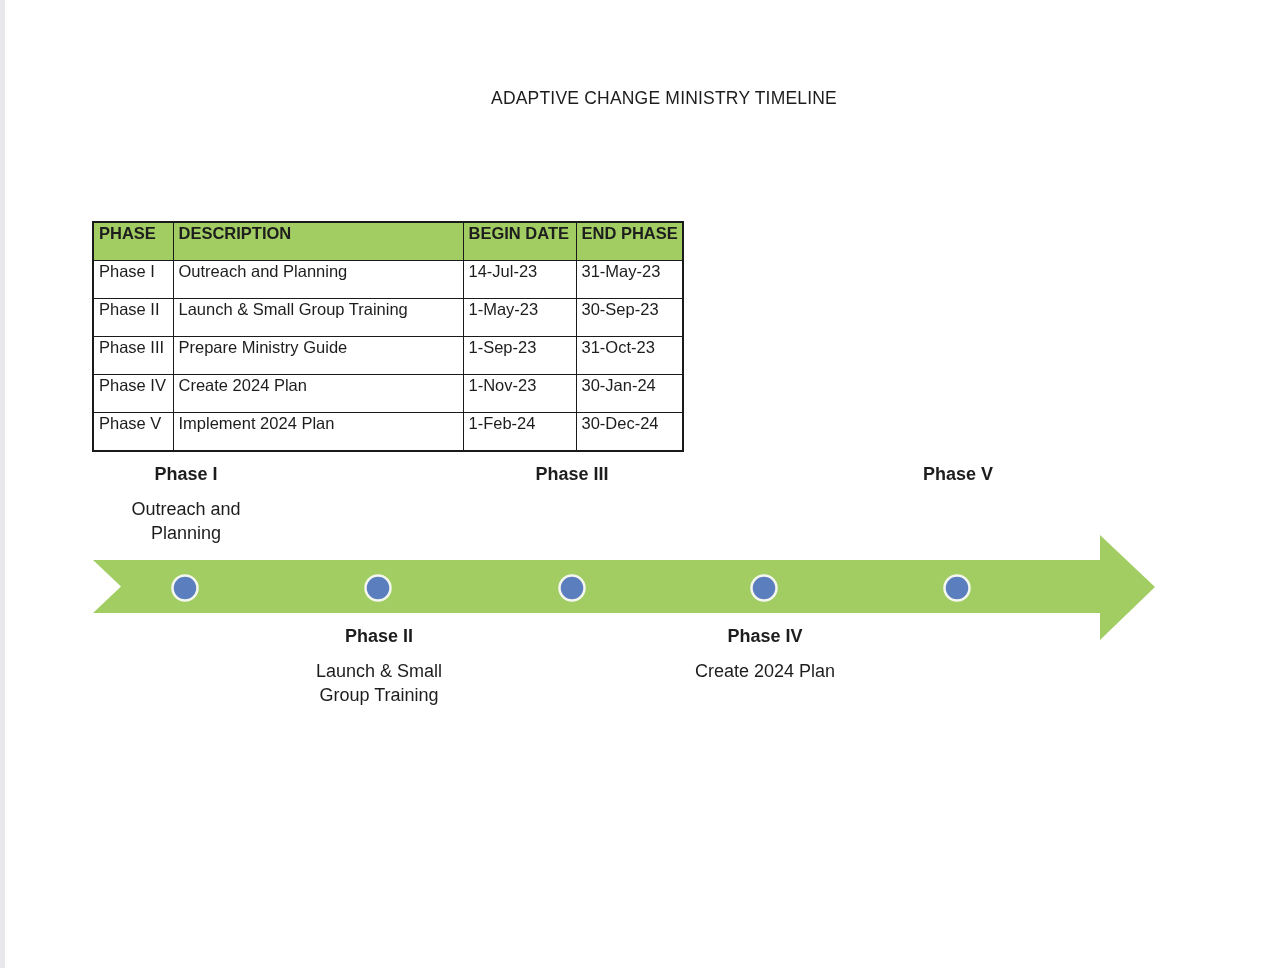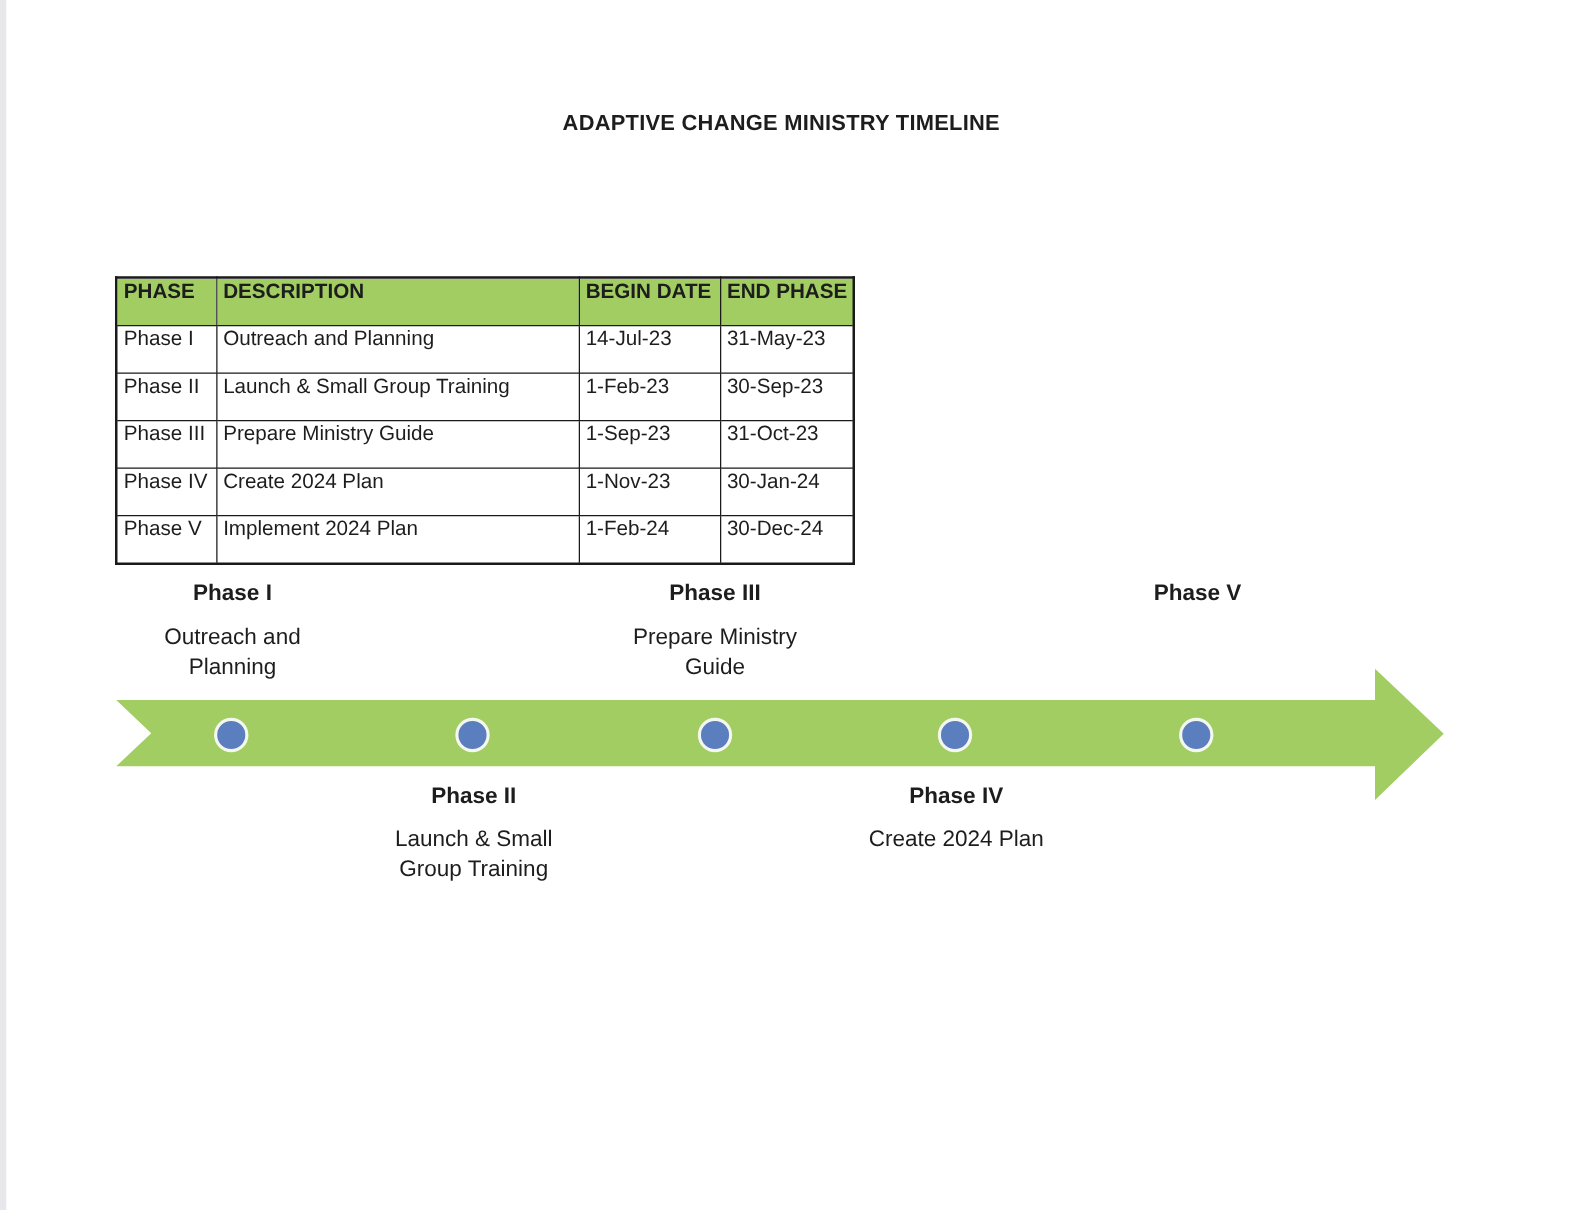--- a/index.html
+++ b/index.html
@@ -19,24 +19,24 @@
     color: var(--text);
     position: relative;
     overflow: hidden;
   }
   .left-strip {
     position: absolute; left: 0; top: 0;
     width: 5px; height: 100%;
     background: var(--edge-strip);
   }
   .doc-title {
-    position: absolute; top: 84px; left: 625px;
+    position: absolute; top: 84px; left: 664px;
     transform: translateX(-50%);
     text-align: center;
-    font-weight: bold;
+    font-weight: normal;
     font-size: 17.5px;
     line-height: 29px;
     letter-spacing: 0.2px;
     white-space: nowrap;
   }
   table.phase-table {
     position: absolute; left: 92px; top: 221px;
     border-collapse: collapse;
     font-size: 16.5px;
     table-layout: fixed;
@@ -113,21 +113,21 @@
   <tbody>
     <tr>
       <td>Phase I</td>
       <td>Outreach and Planning</td>
       <td>14-Jul-23</td>
       <td>31-May-23</td>
     </tr>
     <tr>
       <td>Phase II</td>
       <td>Launch &amp; Small Group Training</td>
-      <td>1-Feb-23</td>
+      <td>1-May-23</td>
       <td>30-Sep-23</td>
     </tr>
     <tr>
       <td>Phase III</td>
       <td>Prepare Ministry Guide</td>
       <td>1-Sep-23</td>
       <td>31-Oct-23</td>
     </tr>
     <tr>
       <td>Phase IV</td>
@@ -158,22 +158,20 @@
   <div class="desc">Outreach and
 Planning</div>
 </div>
 <div class="phase-label pos-2">
   <div class="ttl">Phase II</div>
   <div class="desc">Launch &amp; Small
 Group Training</div>
 </div>
 <div class="phase-label pos-3">
   <div class="ttl">Phase III</div>
-  <div class="desc">Prepare Ministry
-Guide</div>
 </div>
 <div class="phase-label pos-4">
   <div class="ttl">Phase IV</div>
   <div class="desc">Create 2024 Plan</div>
 </div>
 <div class="phase-label pos-5">
   <div class="ttl">Phase V</div>
 </div>
 
 </body></html>

